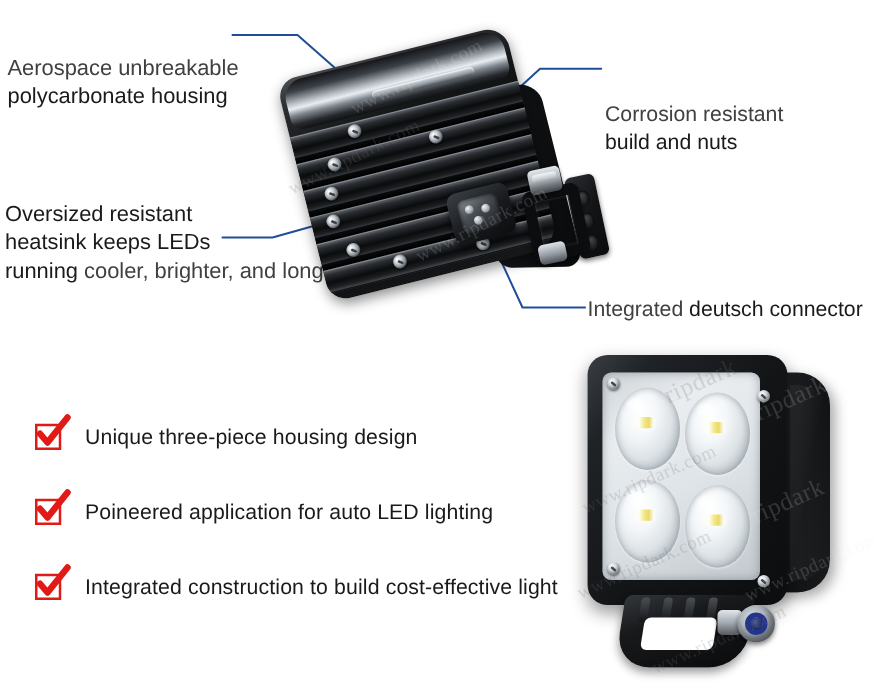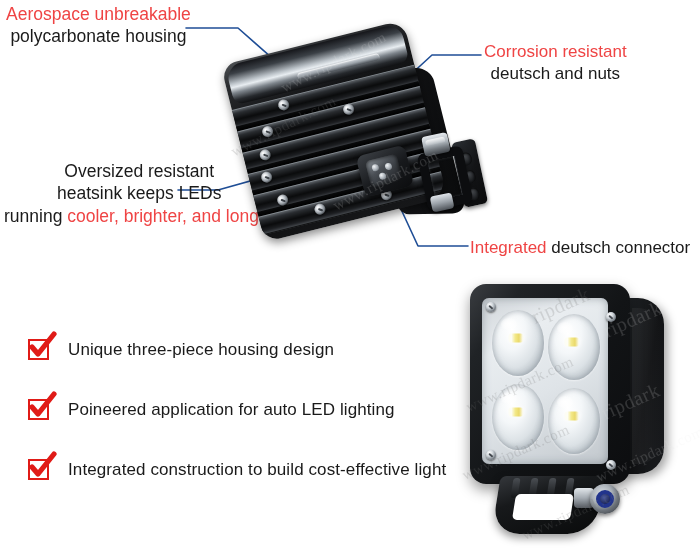--- a/index.html
+++ b/index.html
@@ -7,22 +7,22 @@
     width:700px;height:552px;
     background:#ffffff;
     font-family:"Liberation Sans", sans-serif;
     overflow:hidden;
     position:relative;
   }
   #stage{position:relative;width:700px;height:552px;overflow:hidden;}
 
   .callout{position:absolute;white-space:nowrap;line-height:1.28;}
   .callout .ln{display:block;}
-  .red{color:#ef4444;}
-  .blk{color:#1a1a1a;text-align:center;}
+  .red{color:#404040;margin-top:40px;}
+  .blk{color:#1a1a1a;}
 
   
   #callout-housing{left:6px;top:3px;font-size:17.5px;}
   #callout-screws{left:484px;top:41px;font-size:17px;}
   #callout-heatsink{left:4px;top:160px;font-size:17.5px;}
   #callout-connector{left:470px;top:237px;font-size:17px;}
 
   
   #leaders{position:absolute;left:0;top:0;width:700px;height:552px;pointer-events:none;}
 
@@ -258,21 +258,21 @@
     </g>
   </svg>
 
   <div class="callout" id="callout-housing">
     <span class="ln red">Aerospace  unbreakable</span>
     <span class="ln blk">polycarbonate housing</span>
   </div>
 
   <div class="callout" id="callout-screws">
     <span class="ln red">Corrosion resistant</span>
-    <span class="ln blk">deutsch and nuts</span>
+    <span class="ln blk">build and nuts</span>
   </div>
 
   <div class="callout" id="callout-heatsink">
     <span class="ln blk">Oversized resistant</span>
     <span class="ln blk">heatsink keeps LEDs</span>
     <span class="ln"><span class="blk">running </span><span class="red">cooler, brighter, and longer</span></span>
   </div>
 
   <div class="callout" id="callout-connector">
     <span class="ln"><span class="red">Integrated</span><span class="blk"> deutsch connector</span></span>

